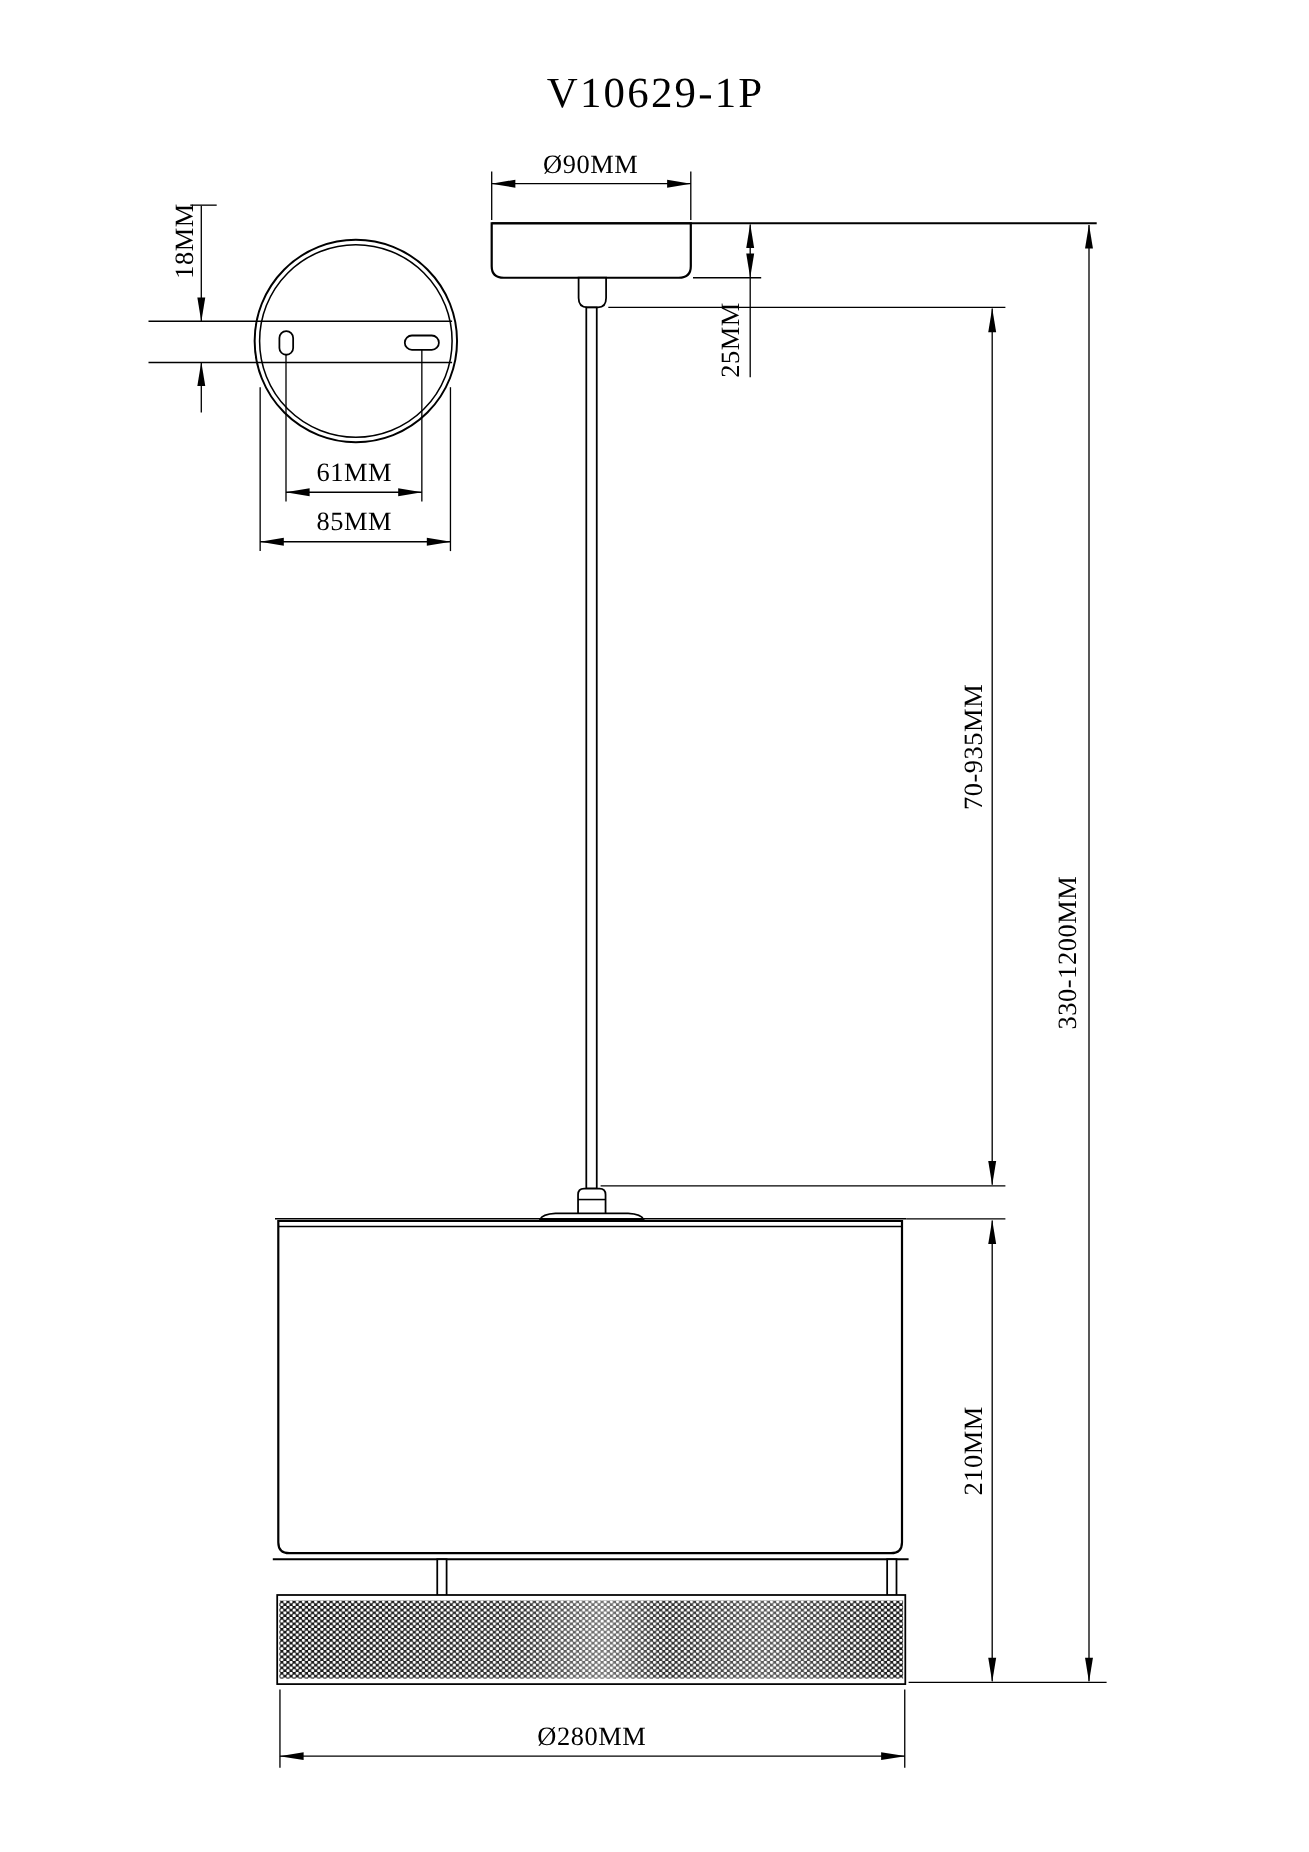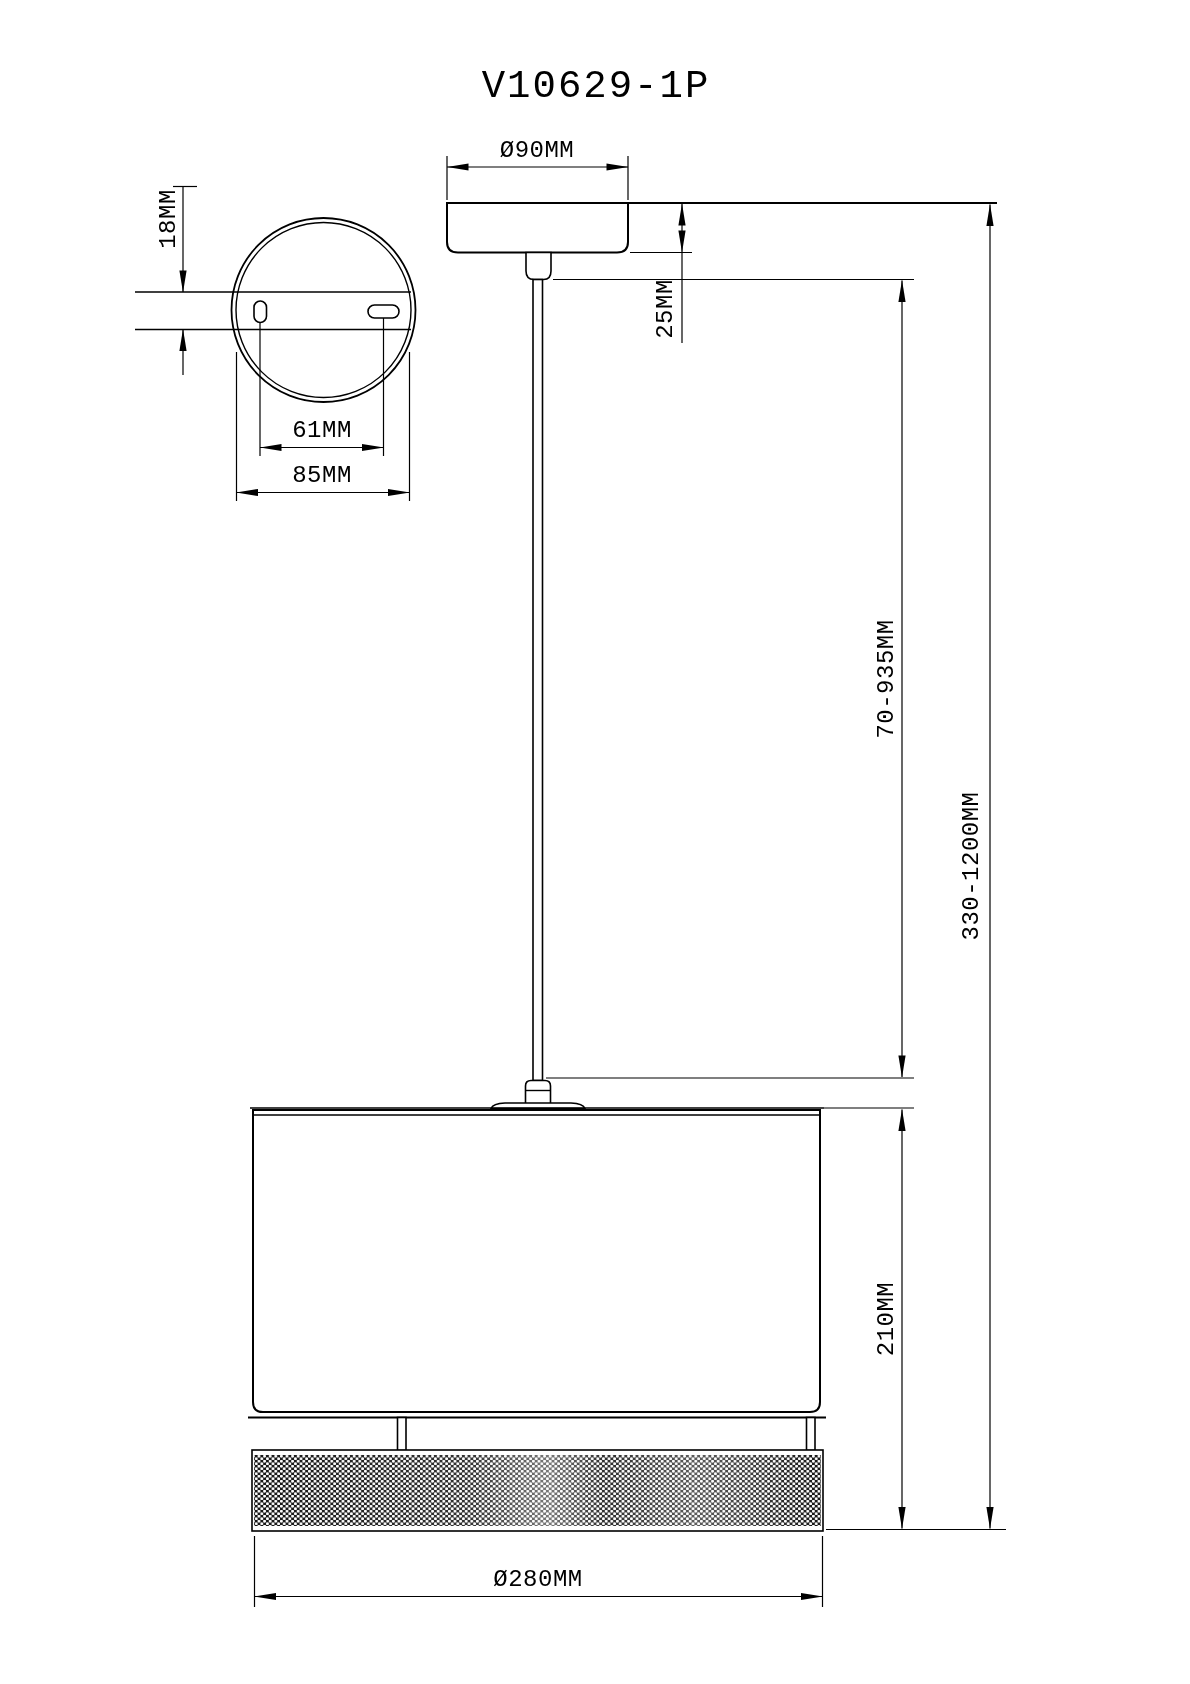--- a/index.html
+++ b/index.html
@@ -1,17 +1,17 @@
 <!DOCTYPE html>
 <html><head>
 <meta charset="utf-8">
 <style>
   html,body{margin:0;padding:0;background:#ffffff;}
   .stage{position:relative;width:1190px;height:1684px;background:#ffffff;overflow:hidden;
-         font-family:Liberation Mono, monospace;}
+         font-family:Liberation Serif, serif;}
   svg{display:block}
   .outline{fill:#ffffff;stroke:#000000;stroke-width:2;}
   .outline-thin{fill:#ffffff;stroke:#000000;stroke-width:1.6;}
   .edge{fill:none;stroke:#000000;stroke-width:1.8;}
   .edge-thin{fill:none;stroke:#000000;stroke-width:1.4;}
   .ext{fill:none;stroke:#000000;stroke-width:1.2;}
   .dimline{fill:none;stroke:#000000;stroke-width:1.2;}
   .title-text{font-size:39px;letter-spacing:2px;fill:#000000;}
   .dim-text{font-size:24px;letter-spacing:0.5px;fill:#000000;}
 </style>

